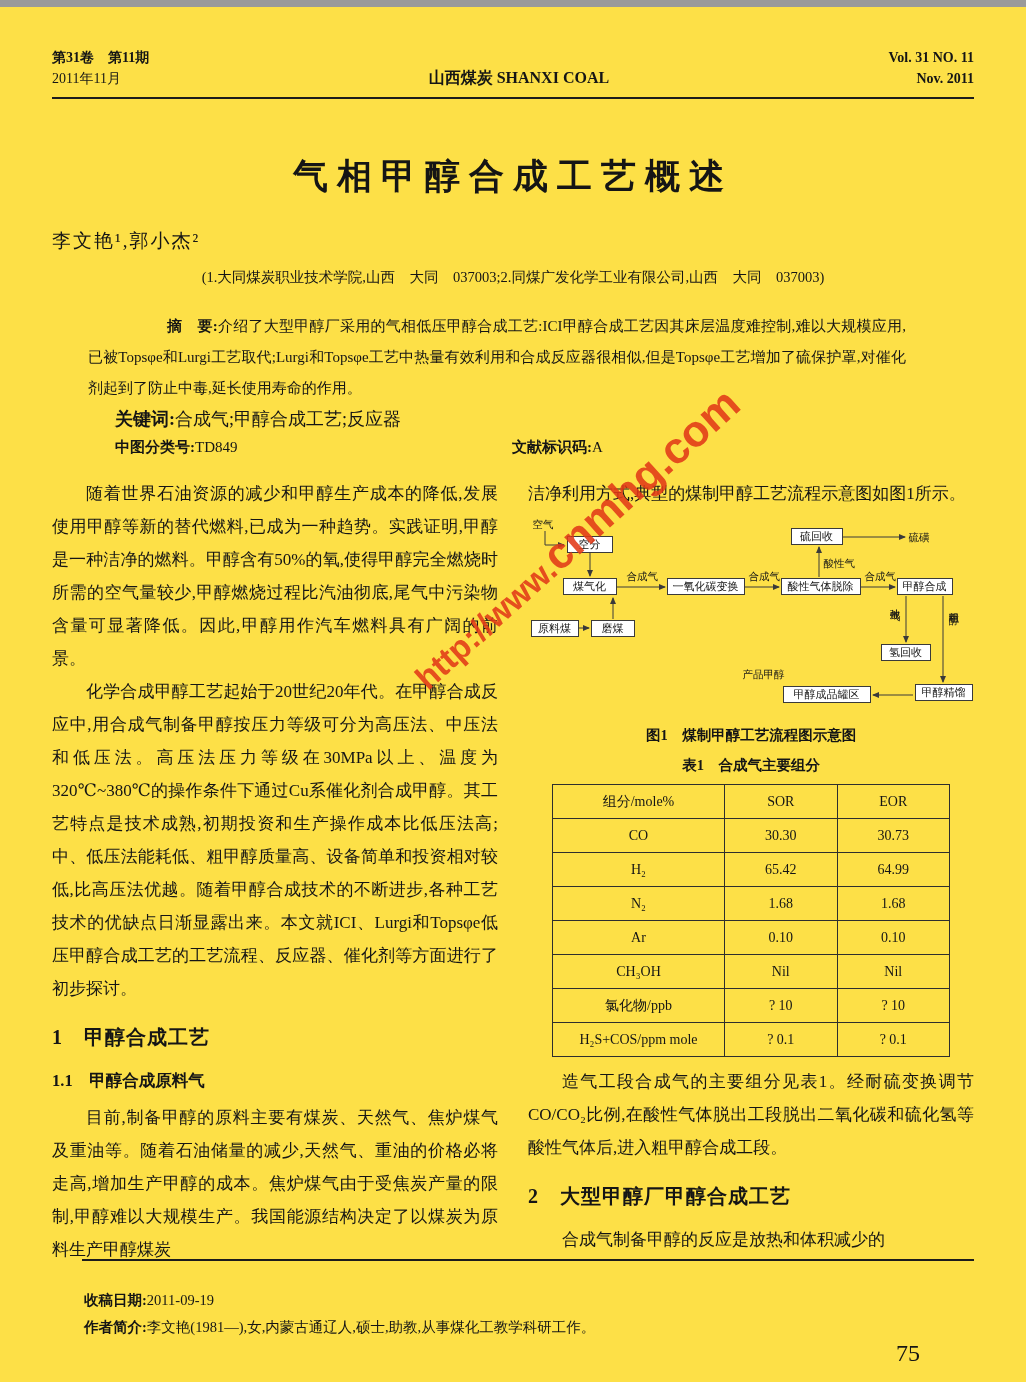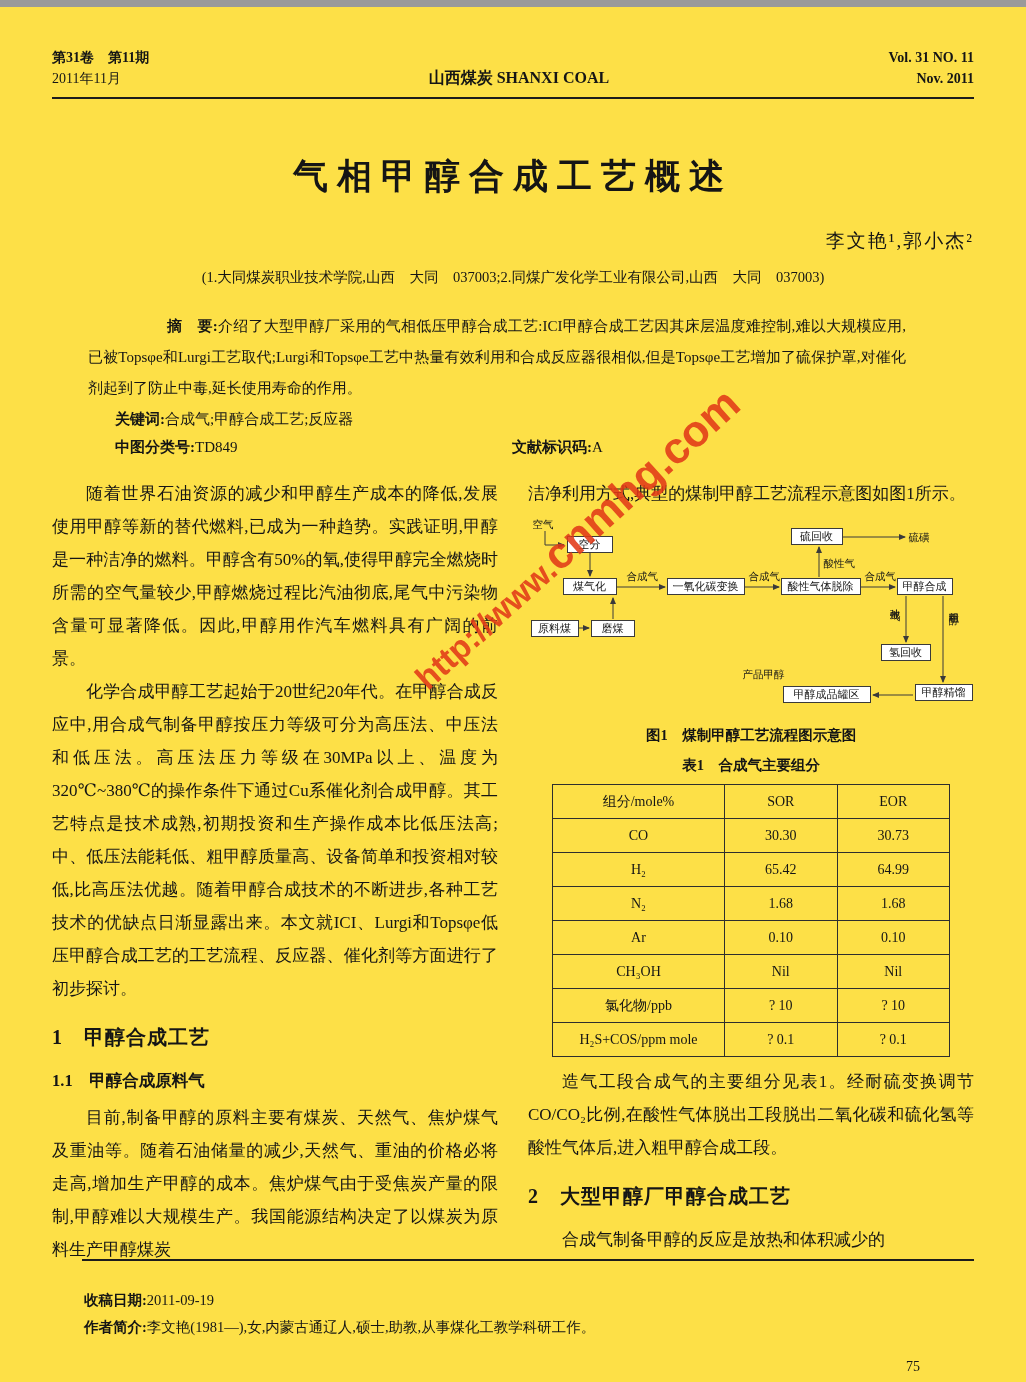--- a/index.html
+++ b/index.html
@@ -8,24 +8,24 @@
           color:#151515; font-family:"Liberation Serif","DejaVu Serif",serif; overflow:hidden; }
   .inner { padding:40px 52px 0; }
   .journal-header { display:flex; justify-content:space-between; align-items:flex-end;
                     padding-bottom:8px; border-bottom:2px solid #1c1c1c; }
   .jh-left { font-size:14px; line-height:21px; }
   .jh-left .l1 { font-weight:bold; }
   .jh-center { font-size:16px; font-weight:bold; }
   .jh-right { font-size:14px; line-height:21px; text-align:right; font-weight:bold; }
   .article-no { margin-top:16px; font-size:15px; font-weight:600; }
   .title { margin-top:54px; text-align:center; font-size:35px; font-weight:700; letter-spacing:9px; }
-  .authors { margin-top:28px; text-align:right; font-size:19px; letter-spacing:2px; }
+  .authors { margin-top:28px; text-align:left; font-size:19px; letter-spacing:2px; }
   .affiliation { margin-top:14px; text-align:center; font-size:14.5px; }
   .abstract { margin:24px 68px 0 36px; font-size:15px; line-height:31px; text-align:justify; text-indent:79px; }
-  .keywords { margin:0 68px 0 36px; font-size:15px; line-height:30px; text-indent:27px; }
+  .keywords { margin:0 68px 0 36px; font-size:18px; line-height:30px; text-indent:27px; }
   .clc-row { margin:4px 68px 0 63px; font-size:15px; display:flex; }
   .clc-row .clc { width:397px; }
   b.lbl { font-weight:bold; }
   .columns { display:flex; gap:30px; margin-top:20px; }
   .col { flex:1 1 0; font-size:17px; line-height:33px; text-align:justify; }
   .para { text-indent:2em; }
   .h-sec { font-size:20px; font-weight:bold; margin:16px 0 10px; letter-spacing:1px; }
   .h-sub { font-size:16.5px; font-weight:bold; margin:6px 0 4px; }
   .fig-caption, .tbl-title { text-align:center; font-size:14.5px; font-weight:bold; line-height:26px; }
   .fig-caption { margin-top:4px; }
@@ -41,21 +41,21 @@
   table.tbl th, table.tbl td { border:1px solid #2e2e2e; text-align:center; height:27px;
                                font-weight:normal; padding:0 4px; }
   table.tbl th:first-child, table.tbl td:first-child { width:172px; }
   .watermark { position:absolute; left:418px; top:648px; transform:rotate(-42deg);
                transform-origin:left center; color:#e23a18; opacity:0.88; font-size:33px;
                font-weight:bold; font-family:"Liberation Sans","DejaVu Sans",sans-serif;
                white-space:nowrap; pointer-events:none; z-index:5; }
   .watermark .wm-big { font-size:44px; }
   .footer { position:absolute; left:82px; right:52px; bottom:48px; border-top:2px solid #1c1c1c;
             padding:26px 0 0 2px; font-size:14.5px; line-height:27px; }
-  .page-number { position:absolute; right:106px; bottom:14px; font-size:14px; }
+  .page-number { position:absolute; right:106px; bottom:22px; font-size:24px; }
 </style>
 </head>
 <body>
 
 <div class="page">
   <div class="inner">
 
     <div class="journal-header">
       <div class="jh-left">
         <div class="l1">第31卷　第11期</div>

